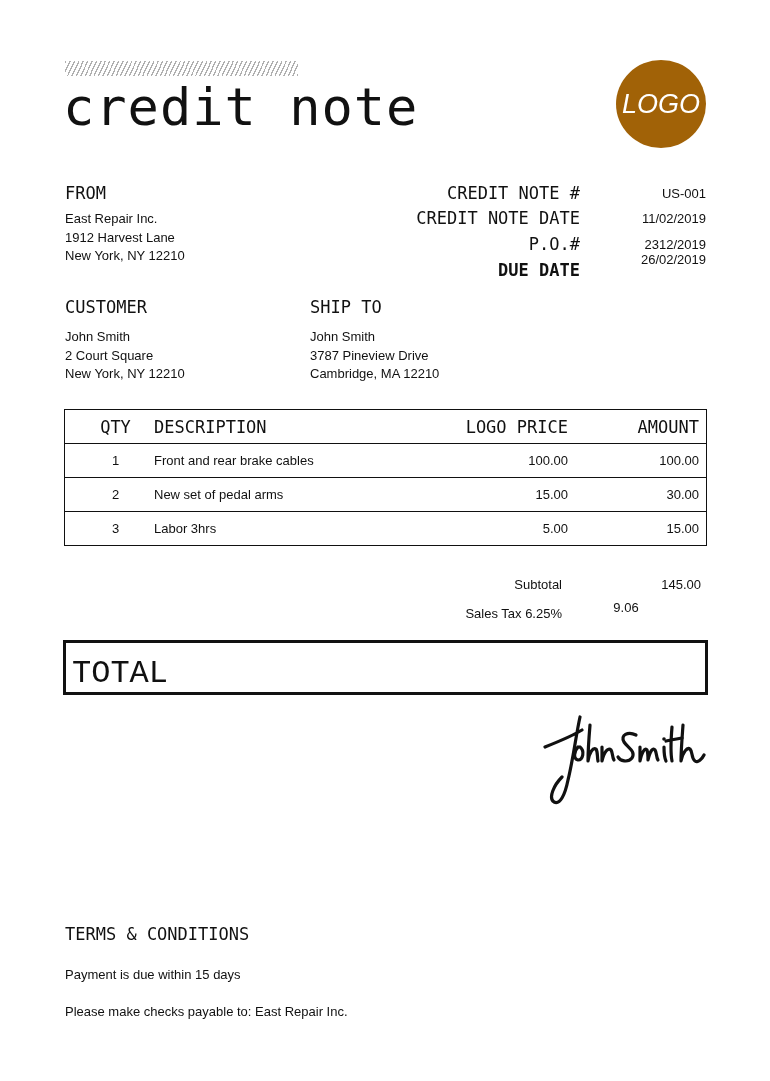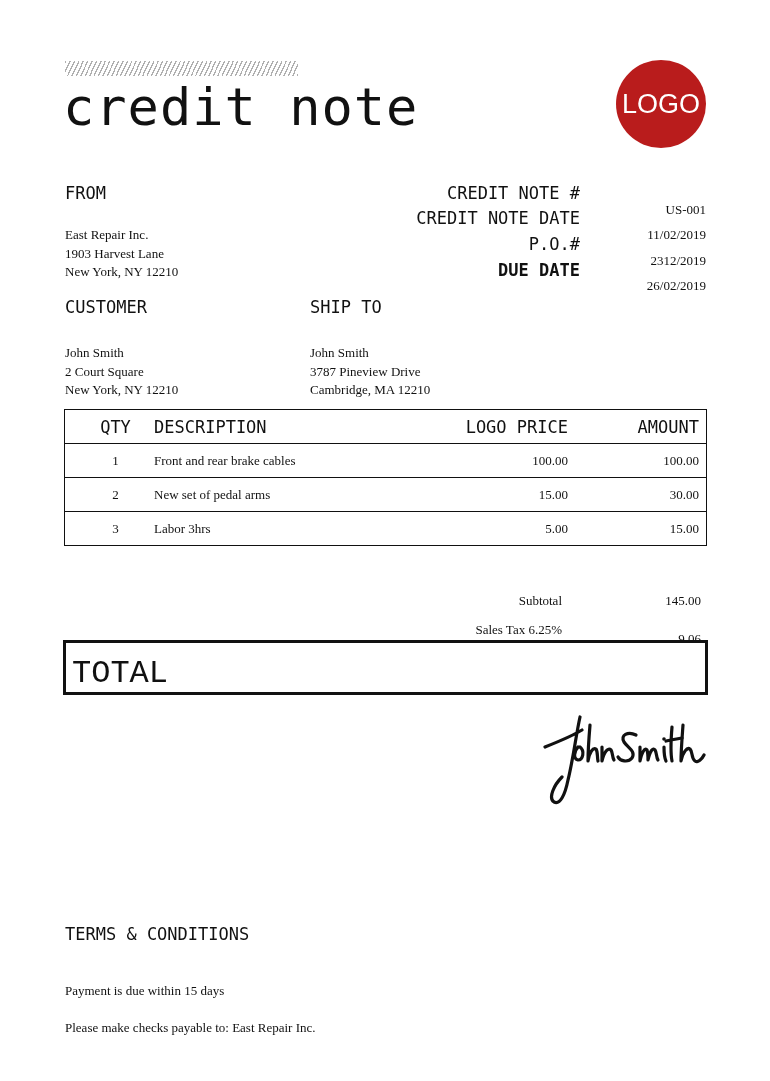--- a/index.html
+++ b/index.html
@@ -1,29 +1,29 @@
 <!DOCTYPE html>
 <html><head>
 <meta charset="utf-8">
 <style>
   html, body { margin: 0; padding: 0; background: #ffffff; }
   body { width: 770px; height: 1081px; position: relative; overflow: hidden; color: #111; }
   .mono { font-family: "DejaVu Sans Mono", "Liberation Mono", monospace; }
-  .sans { font-family: Liberation Serif, serif; margin-top: 16px; }
+  .sans { font-family: Liberation Sans, sans-serif; }
   .abs { position: absolute; }
 
   .hatch {
     left: 65px; top: 61px; width: 233px; height: 15px;
     background: repeating-linear-gradient(115deg, #b0b0b0 0 1.3px, transparent 1.3px 4px);
   }
   .title { left: 63px; top: 76px; font-size: 52px; line-height: 62px; letter-spacing: 1px; color: #111; }
   .logo {
     left: 616px; top: 60px; width: 90px; height: 88px; border-radius: 50%;
-    background: #b91c1c; color: #fff; display: flex; align-items: center; justify-content: center;
-    font-size: 27px; font-family: "Liberation Sans", sans-serif;
+    background: #a16207; color: #fff; display: flex; align-items: center; justify-content: center;
+    font-size: 27px; font-family: "Liberation Sans", sans-serif; font-style: italic;
   }
 
   .sec-head { font-size: 17px; line-height: 20px; color: #111; }
   .addr { font-size: 13px; line-height: 18.5px; color: #111; }
 
   .meta-label { font-size: 17px; line-height: 20px; text-align: right; width: 300px; left: 280px; }
   .meta-value { font-size: 13px; line-height: 20px; text-align: right; width: 150px; left: 556px; }
 
   .items { left: 64px; top: 409px; width: 643px; border: 1.5px solid #111; box-sizing: border-box; border-collapse: collapse; }
   .items th { font-weight: normal; font-size: 17px; height: 33px; border-bottom: 1.5px solid #111; padding: 0; }
@@ -54,32 +54,32 @@
 
 <div class="abs hatch"></div>
 <div class="abs title mono">credit note</div>
 <div class="abs logo">
     <span>LOGO</span>
   </div>
 
 <div class="abs sec-head mono" style="left:65px; top:183px;">FROM</div>
 <div class="abs addr sans" style="left:65px; top:210px;">
   <div>East Repair Inc.</div>
-  <div>1903 Harvest Lane</div>
+  <div>1912 Harvest Lane</div>
   <div>New York, NY 12210</div>
 </div>
 
 <div class="abs meta-label mono" style="top:183px;">CREDIT NOTE #</div>
 <div class="abs meta-value sans" style="top:184px;">US-001</div>
 <div class="abs meta-label mono" style="top:208px;">CREDIT NOTE DATE</div>
 <div class="abs meta-value sans" style="top:209px;">11/02/2019</div>
 <div class="abs meta-label mono" style="top:234px;">P.O.#</div>
 <div class="abs meta-value sans" style="top:235px;">2312/2019</div>
 <div class="abs meta-label mono" style="top:260px;font-weight:bold;">DUE DATE</div>
-<div class="abs meta-value sans" style="top:260px;">26/02/2019</div>
+<div class="abs meta-value sans" style="top:250px;">26/02/2019</div>
 
 <div class="abs sec-head mono" style="left:65px; top:297px;">CUSTOMER</div>
 <div class="abs addr sans" style="left:65px; top:328px;">
   <div>John Smith</div>
   <div>2 Court Square</div>
   <div>New York, NY 12210</div>
 </div>
 
 <div class="abs sec-head mono" style="left:310px; top:297px;">SHIP TO</div>
 <div class="abs addr sans" style="left:310px; top:328px;">
@@ -115,21 +115,21 @@
       <td class="c-desc sans">Labor 3hrs</td>
       <td class="c-price sans">5.00</td>
       <td class="c-amt sans">15.00</td>
     </tr>
   </tbody>
 </table>
 
 <div class="abs sum-label sans" style="top:576px;">Subtotal</div>
 <div class="abs sum-value sans" style="top:576px;">145.00</div>
 <div class="abs sum-label sans" style="top:605px;">Sales Tax 6.25%</div>
-<div class="abs sum-value sans" style="top:614px;">9.06</div>
+<div class="abs sum-value sans" style="top:599px;text-align:center;">9.06</div>
 
 <div class="abs total-box">
   <span class="total-label">TOTAL</span>
 </div>
 
 <svg class="abs signature" viewBox="0 0 170 105" aria-label="signature">
   <g fill="none" stroke="#111" stroke-width="3.2" stroke-linecap="round" stroke-linejoin="round">
 
     <path d="M5 42 C20 36, 34 30, 42 25 M40 12 C36 30, 33 55, 28 75 C25 90, 20 100, 14 97 C8 93, 14 80, 22 72"></path>
 

